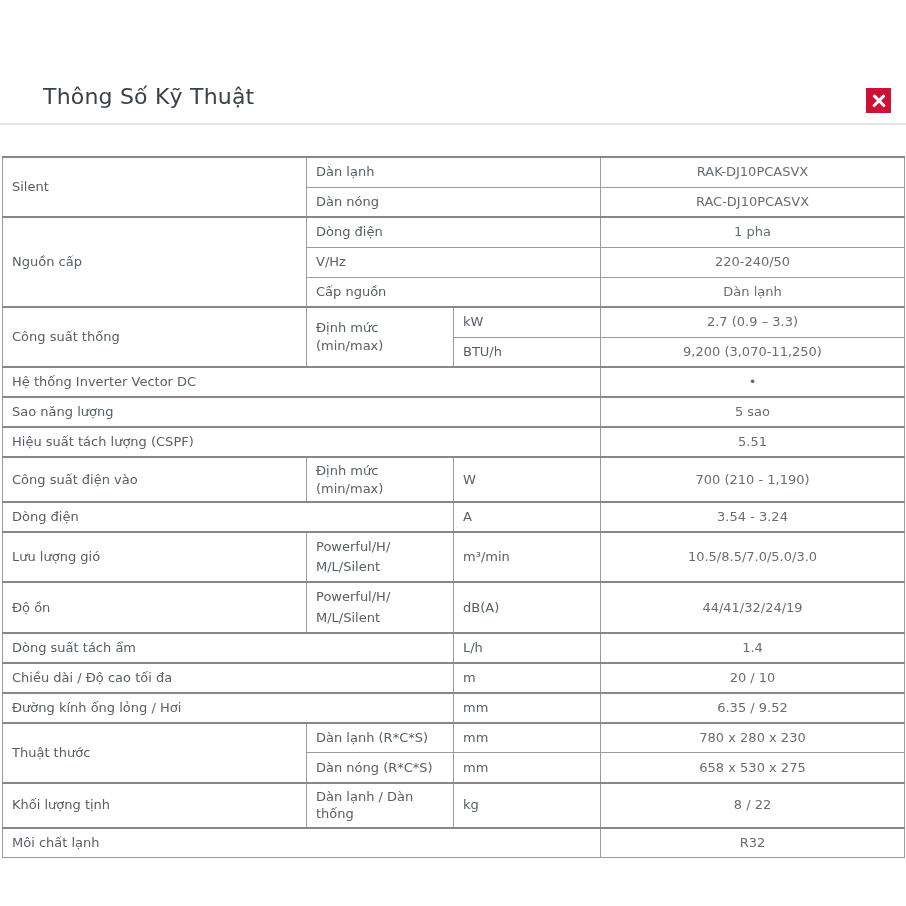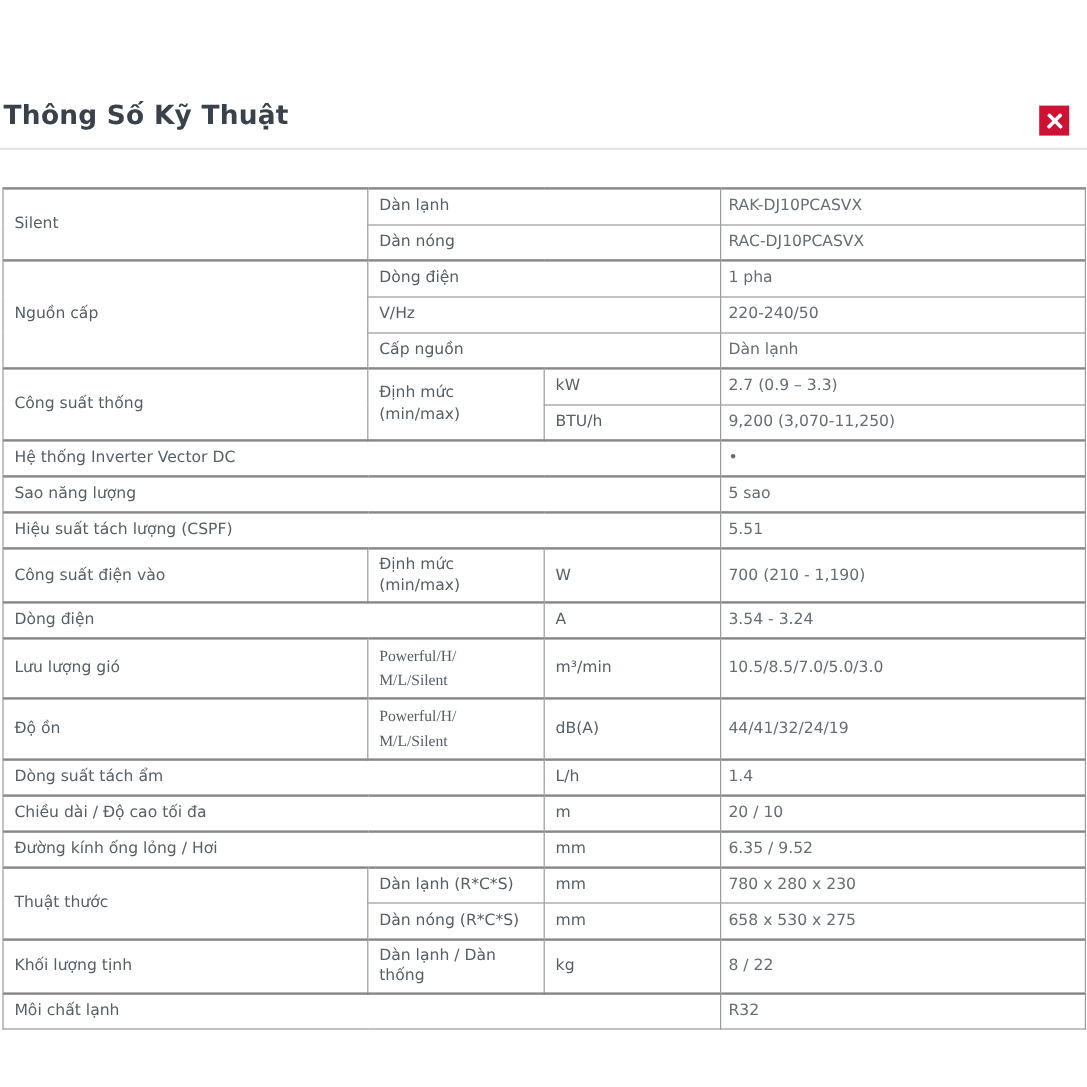--- a/index.html
+++ b/index.html
@@ -14,22 +14,22 @@
   }
   *{box-sizing:border-box;}
   html,body{margin:0;padding:0;}
   body{
     width:906px;height:906px;position:relative;background:#ffffff;
     font-family:"DejaVu Sans","Liberation Sans",sans-serif;
     overflow:hidden;
   }
   .page-header{position:absolute;top:83px;left:3px;right:50px;height:30px;}
   .page-title{
-    font-size:22px;font-weight:bold;color:var(--text-dark);
-    line-height:28px;letter-spacing:0.2px;
+    font-size:22px;font-weight:normal;color:var(--text-dark);
+    line-height:28px;letter-spacing:0.2px;margin-left:40px;
   }
   .close-btn{
     position:absolute;top:88px;right:15px;width:25px;height:25px;
     background:var(--accent-red);border:none;padding:0;cursor:pointer;display:block;
   }
   .close-x{position:absolute;left:0;top:0;width:100%;height:100%;display:block;}
   .close-x::before,.close-x::after{
     content:"";position:absolute;left:50%;top:50%;width:16px;height:3.4px;
     background:#ffffff;border-radius:1px;
   }
@@ -43,22 +43,22 @@
   }
   td{
     border:1px solid var(--border-gray);
     border-top:1px solid var(--border-light);
     font-size:13px;color:var(--text-gray);
     padding:4px 8px 4px 9px;height:30px;vertical-align:middle;
     line-height:1.35;overflow:hidden;
   }
   tr.g > td{border-top:2px solid var(--border-dark);}
   tr.tall > td{height:49px;}
-  td.val{color:var(--text-value);padding:4px 6px;}
-  td.pre{white-space:pre-line;line-height:1.55;font-family:Liberation Serif, serif;}
+  td.val{text-align:center;color:var(--text-value);padding:4px 6px;}
+  td.pre{white-space:pre-line;line-height:1.55;}
 </style>
 </head>
 <body>
 
 <div class="page-header">
   <span class="page-title">Thông Số Kỹ Thuật</span>
 </div>
 
 <button class="close-btn">
   <span class="close-x"></span>

